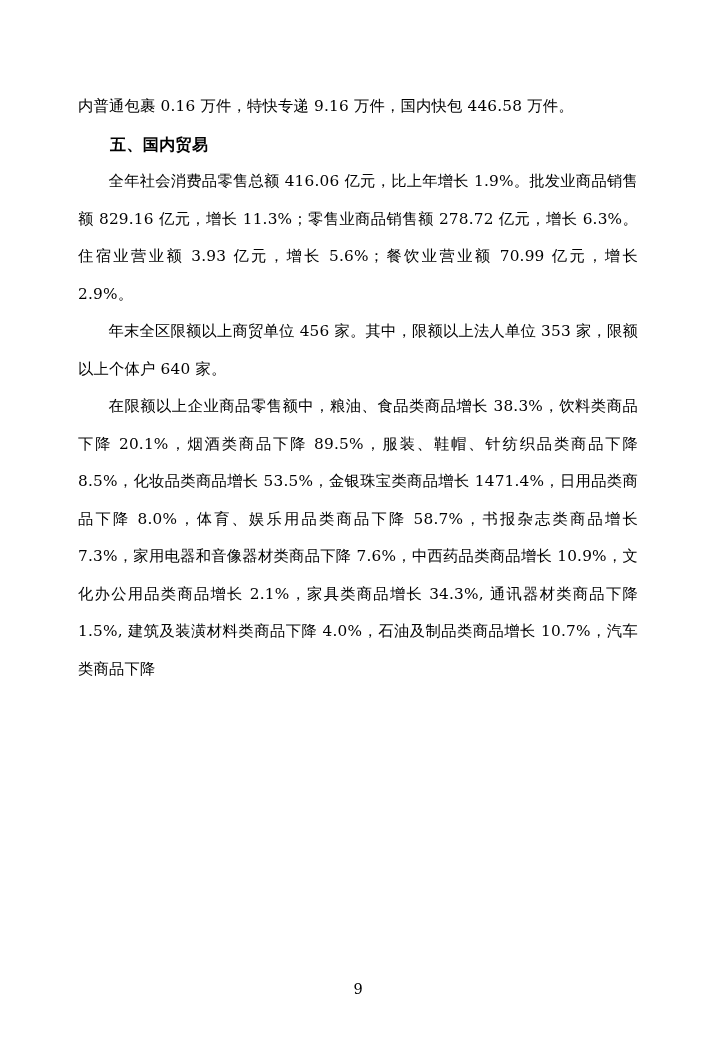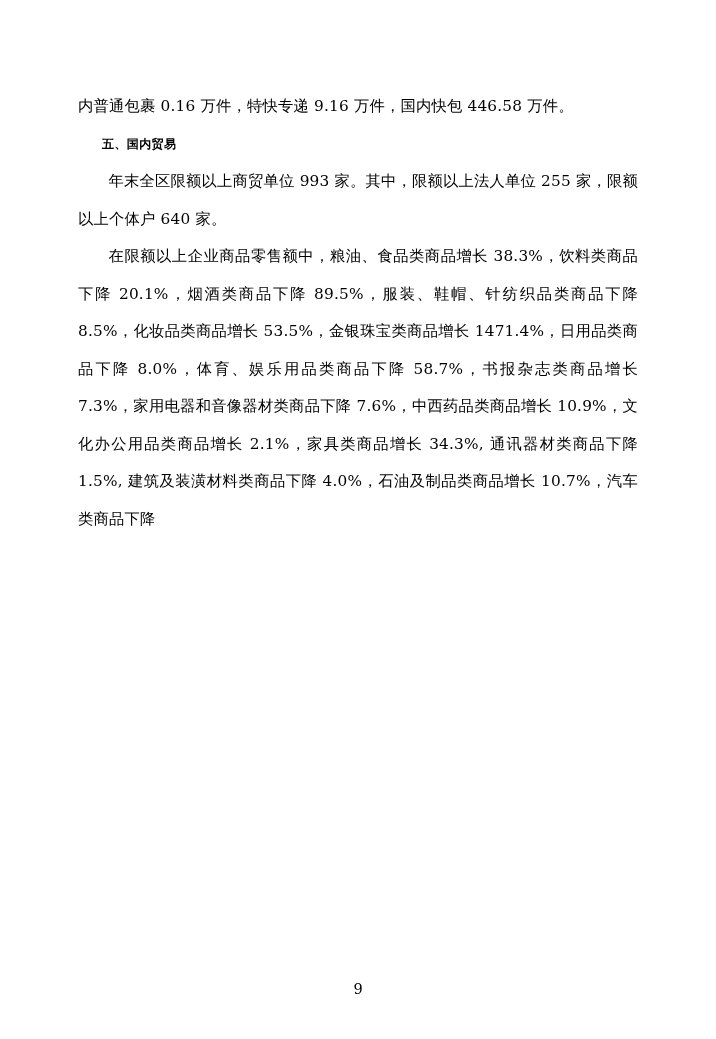--- a/index.html
+++ b/index.html
@@ -34,21 +34,21 @@
   p.para {
     margin: 0;
     text-indent: 2em;
   }
   p.cont {
     margin: 0;
     text-indent: 0;
   }
   h2.section-heading {
     margin: 0;
-    font-size: 12px;
+    font-size: 16px;
     line-height: 37.5px;
     font-weight: bold;
     text-indent: 2em;
     letter-spacing: 0.4px;
   }
   .page-number {
     position: absolute;
     left: 0;
     right: 0;
     bottom: 42px;
@@ -61,22 +61,23 @@
 <body>
 
 <div class="page">
   <div class="doc-body">
 
     <p class="cont">内普通包裹 0.16 万件，特快专递 9.16 万件，国内快包 446.58 万件。</p>
 
 
     <h2 class="section-heading">五、国内贸易</h2>
 
+    <p class="para">全年社会消费品零售总额 416.06 亿元，比上年增长 1.9%。批发业商品销售额 829.16 亿元，增长 11.3%；零售业商品销售额 278.72 亿元，增长 6.3%。住宿业营业额 3.93 亿元，增长 5.6%；餐饮业营业额 70.99 亿元，增长 2.9%。</p>
 
-    <p class="para">年末全区限额以上商贸单位 993 家。其中，限额以上法人单位 255 家，限额以上个体户 640 家。</p>
+    <p class="para">年末全区限额以上商贸单位 456 家。其中，限额以上法人单位 353 家，限额以上个体户 640 家。</p>
 
 
     <p class="para">在限额以上企业商品零售额中，粮油、食品类商品增长 38.3%，饮料类商品下降 20.1%，烟酒类商品下降 89.5%，服装、鞋帽、针纺织品类商品下降 8.5%，化妆品类商品增长 53.5%，金银珠宝类商品增长 1471.4%，日用品类商品下降 8.0%，体育、娱乐用品类商品下降 58.7%，书报杂志类商品增长 7.3%，家用电器和音像器材类商品下降 7.6%，中西药品类商品增长 10.9%，文化办公用品类商品增长 2.1%，家具类商品增长 34.3%, 通讯器材类商品下降 1.5%, 建筑及装潢材料类商品下降 4.0%，石油及制品类商品增长 10.7%，汽车类商品下降</p>
 
   </div>
 
   <div class="page-number">9</div>
 </div>
 
 </body></html>

